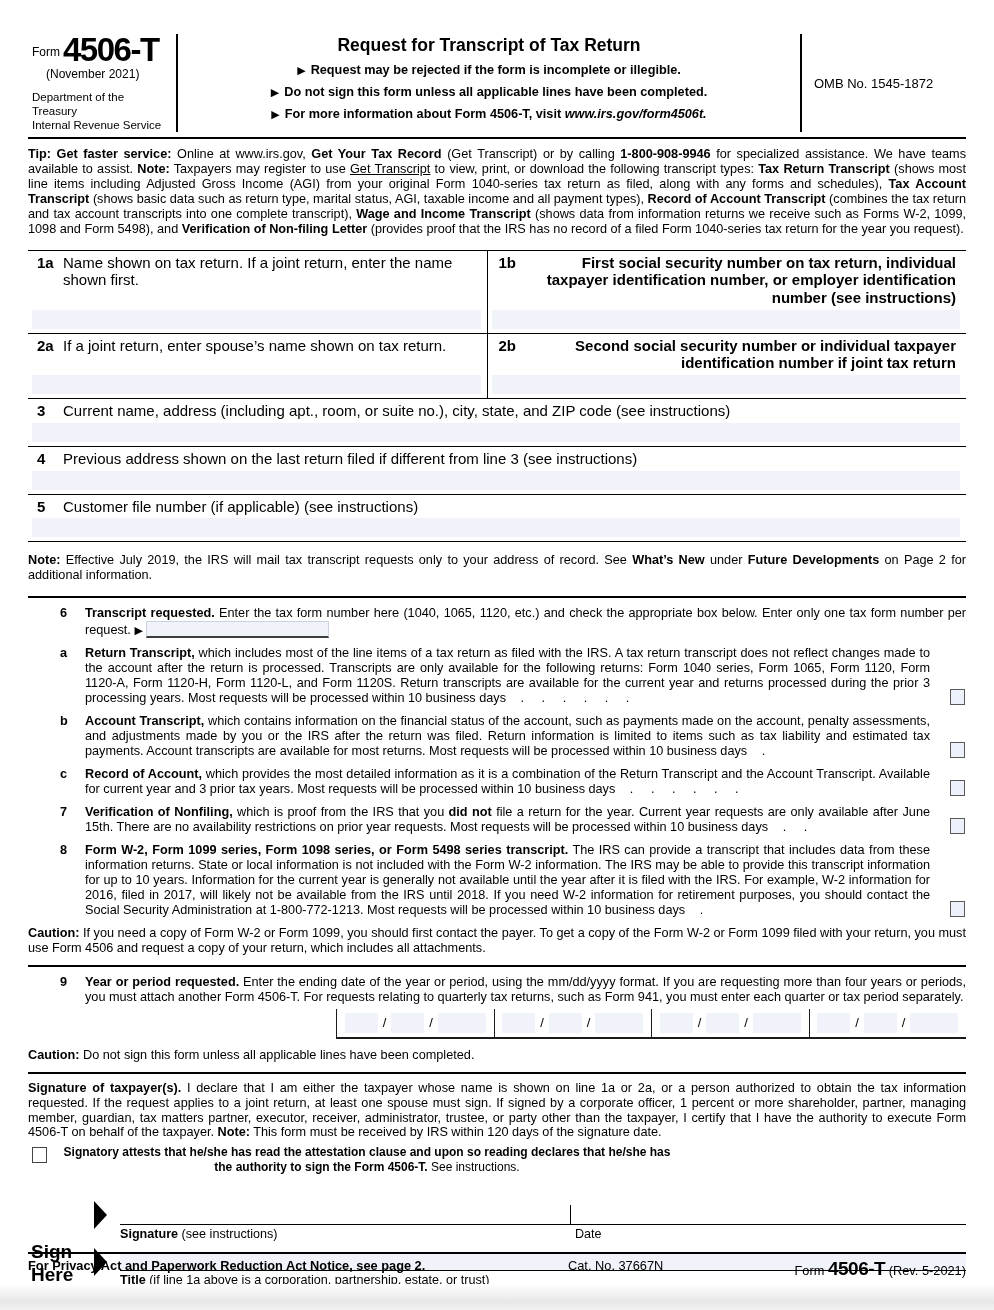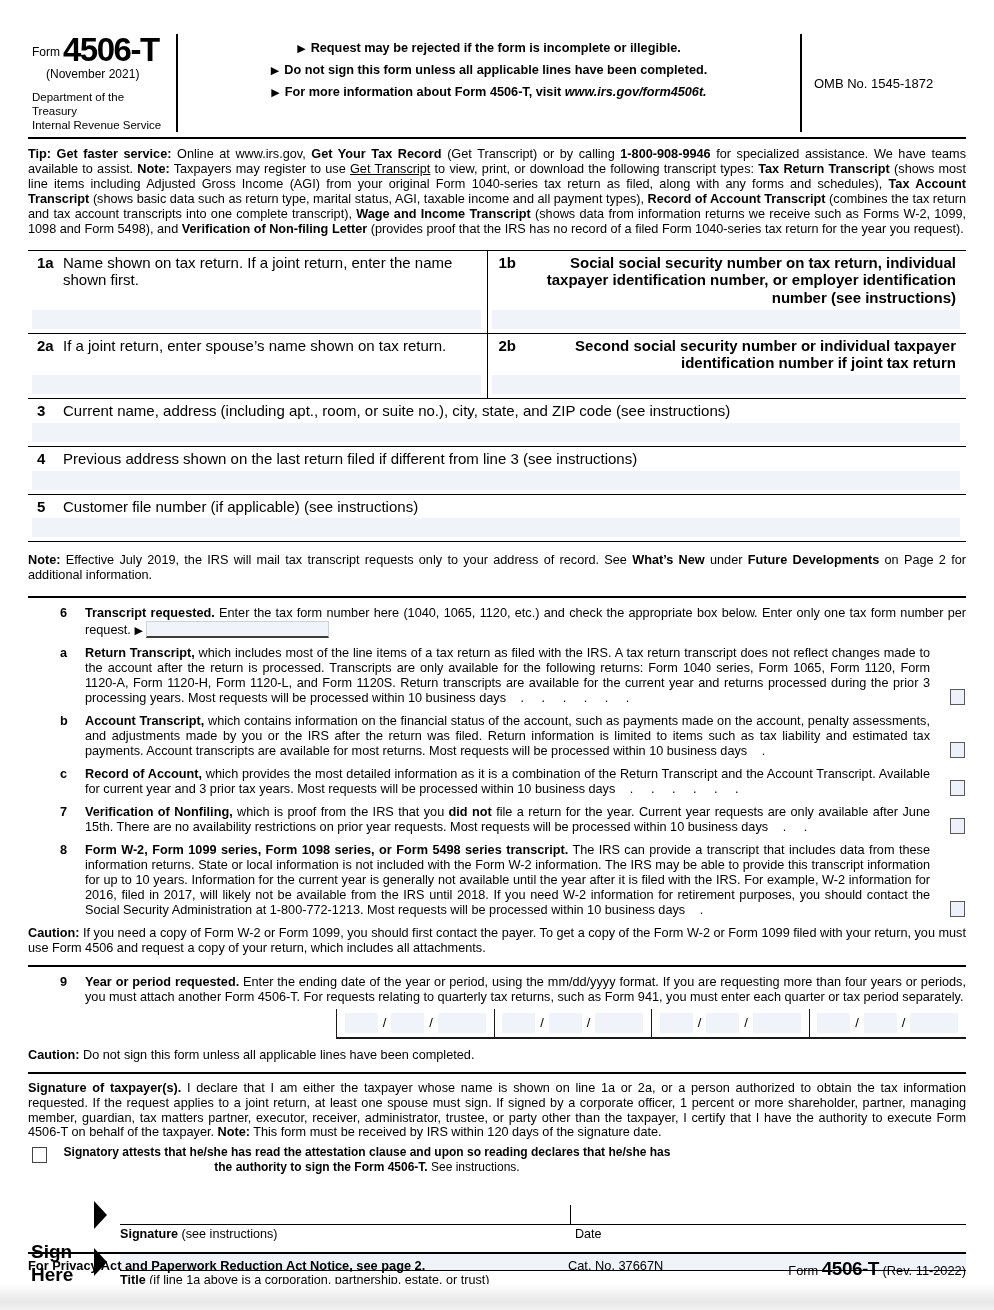--- a/index.html
+++ b/index.html
@@ -99,20 +99,21 @@
     <div class="h-left">
       <div class="form-line">
         <span class="form-word">Form</span>
         <span class="form-num-big">4506-T</span>
       </div>
       <div class="revision">(November 2021)</div>
       <div class="dept">Department of the Treasury</div>
       <div class="dept">Internal Revenue Service</div>
     </div>
     <div class="h-center">
+      <div class="h-title">Request for Transcript of Tax Return</div>
       <div class="h-bullet"><span class="arr">▶</span><span class="rich"><span class="seg-b">Request may be rejected if the form is incomplete or illegible.</span></span></div>
       <div class="h-bullet"><span class="arr">▶</span><span class="rich"><span class="seg-b">Do not sign this form unless all applicable lines have been completed.</span></span></div>
       <div class="h-bullet"><span class="arr">▶</span><span class="rich"><span class="seg-b">For more information about Form 4506-T, visit </span><span class="seg-b seg-i">www.irs.gov/form4506t.</span></span></div>
     </div>
     <div class="h-right">OMB No. 1545-1872</div>
   </div>
 
   <p class="rich tip"><span class="seg-b">Tip: Get faster service: </span><span>Online at www.irs.gov, </span><span class="seg-b">Get Your Tax Record</span><span> (Get Transcript) or by calling </span><span class="seg-b">1-800-908-9946</span><span> for specialized assistance. We have teams available to assist. </span><span class="seg-b">Note:</span><span> Taxpayers may register to use </span><span class="seg-u">Get Transcript</span><span> to view, print, or download the following transcript types: </span><span class="seg-b">Tax Return Transcript</span><span> (shows most line items including Adjusted Gross Income (AGI) from your original Form 1040-series tax return as filed, along with any forms and schedules), </span><span class="seg-b">Tax Account Transcript</span><span> (shows basic data such as return type, marital status, AGI, taxable income and all payment types), </span><span class="seg-b">Record of Account Transcript</span><span> (combines the tax return and tax account transcripts into one complete transcript), </span><span class="seg-b">Wage and Income Transcript</span><span> (shows data from information returns we receive such as Forms W-2, 1099, 1098 and Form 5498), and </span><span class="seg-b">Verification of Non-filing Letter</span><span> (provides proof that the IRS has no record of a filed Form 1040-series tax return for the year you request).</span></p>
 
   <div class="ltable">
@@ -120,21 +121,21 @@
       <div class="cell cell-l">
         <div class="lbl">
             <span class="n">1a</span>
             <span class="txt">Name shown on tax return. If a joint return, enter the name shown first.</span>
           </div>
         <div class="band"></div>
       </div>
       <div class="cell cell-r boldlbl">
         <div class="lbl">
             <span class="n">1b</span>
-            <span class="txt">Social social security number on tax return, individual taxpayer identification number, or employer identification number (see instructions)</span>
+            <span class="txt">First social security number on tax return, individual taxpayer identification number, or employer identification number (see instructions)</span>
           </div>
         <div class="band"></div>
       </div>
     </div>
     <div class="trow r2">
       <div class="cell cell-l">
         <div class="lbl">
             <span class="n">2a</span>
             <span class="txt">If a joint return, enter spouse’s name shown on tax return.</span>
           </div>
@@ -299,18 +300,18 @@
       <span class="dlab">Date</span>
     </div>
   </div>
 
   <div class="footer-abs">
     <div class="f-privacy">For Privacy Act and Paperwork Reduction Act Notice, see page 2.</div>
     <div class="f-cat">Cat. No. 37667N</div>
     <div class="f-form">
       <span>Form</span>
       <span class="f-num">4506-T</span>
-      <span>(Rev. 11-2022)</span>
+      <span>(Rev. 5-2021)</span>
     </div>
   </div>
 
   <div class="shade"></div>
 </div>
 
 </body></html>

